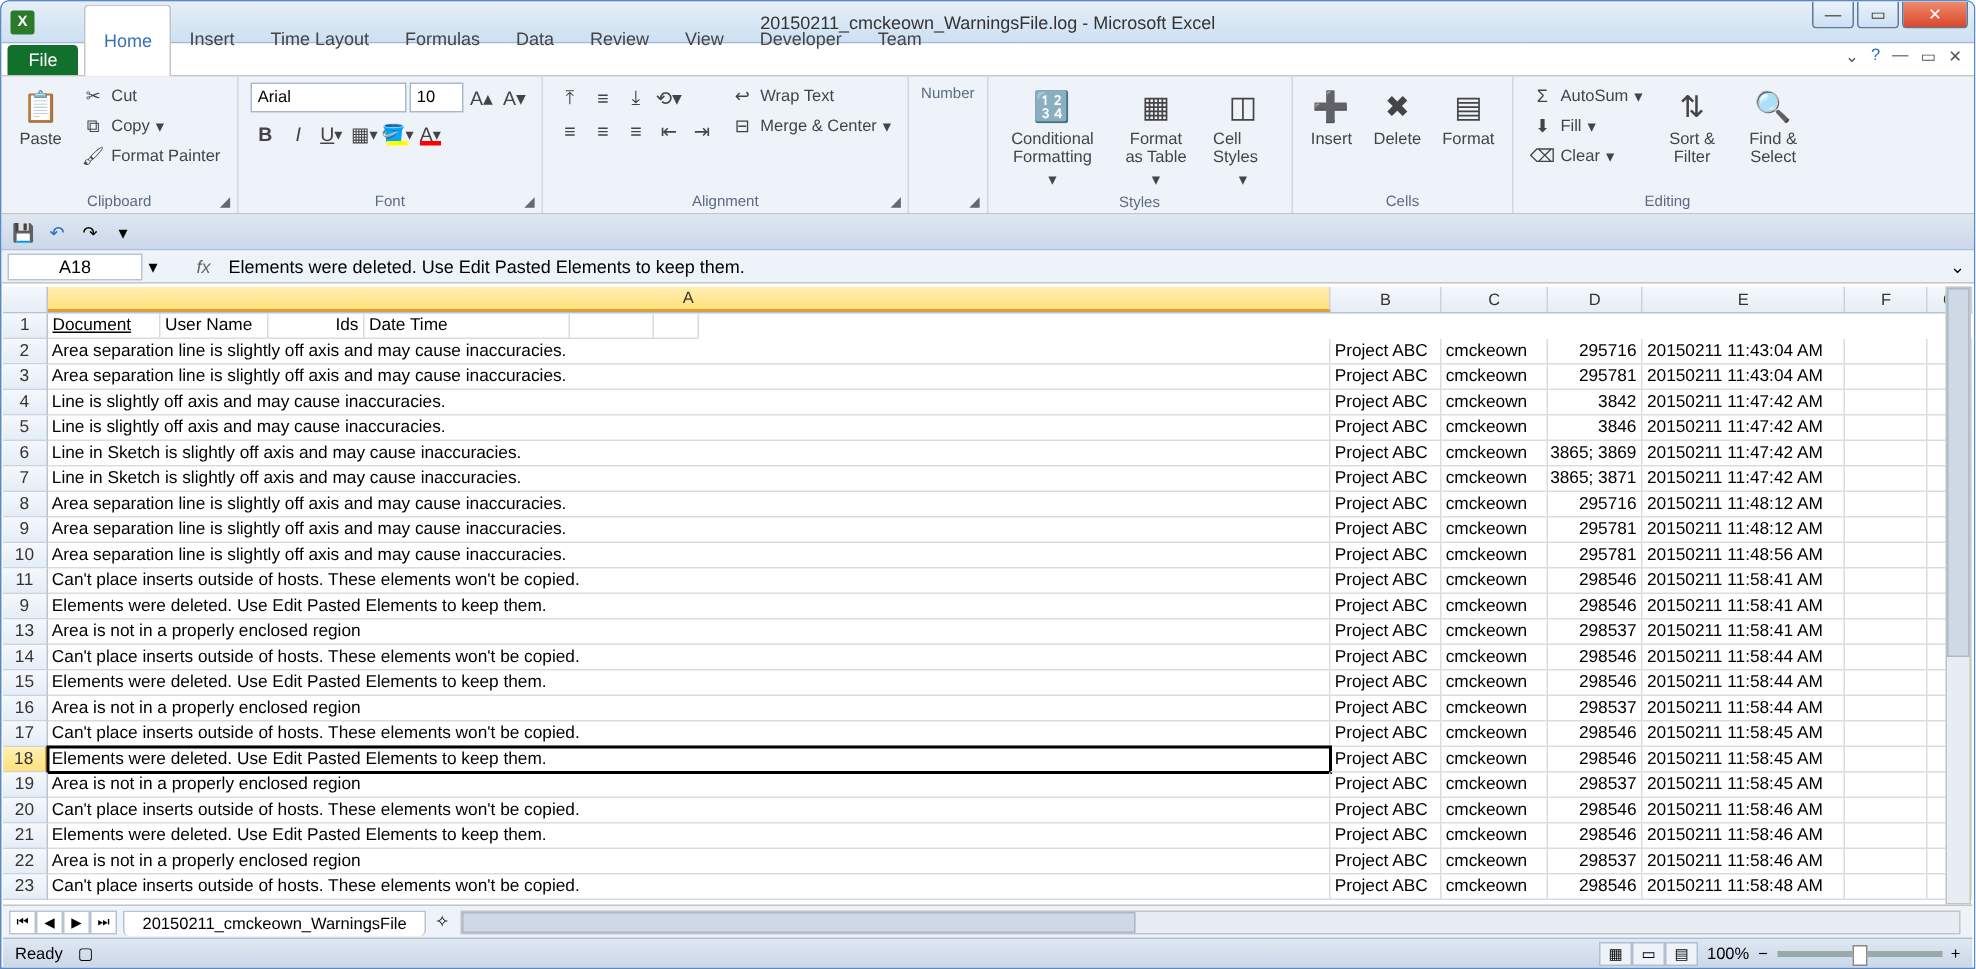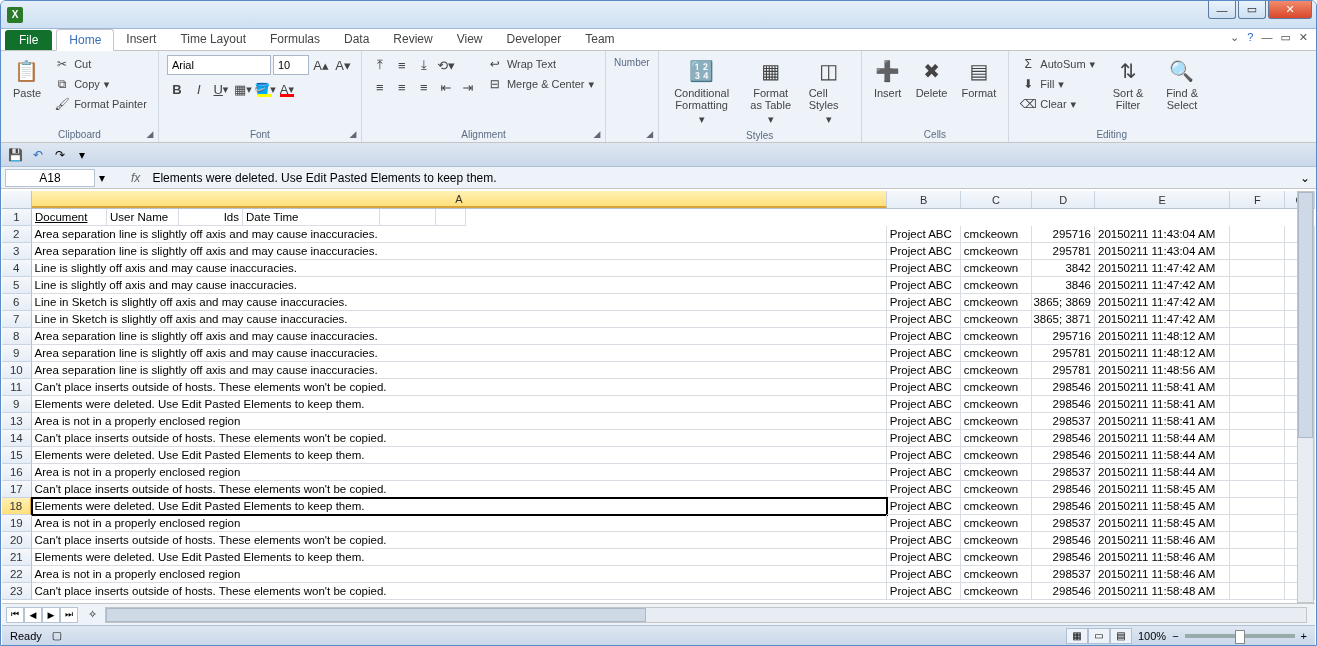--- a/index.html
+++ b/index.html
@@ -10,21 +10,21 @@
 .titlebar { height: 28px; background: linear-gradient(#e6eff8,#cde0f2); display: flex; align-items: center; border-bottom: 1px solid #9db8d8; position: relative; }
 .titlebar .title { position:absolute; left:50%; transform:translateX(-50%); font-size: 12px; color: #333; }
 .win-btns { position:absolute; right:4px; top:0; display: flex; gap:2px; }
 .win-btn { width: 28px; height: 18px; border:1px solid #5a7aa0; border-top:none; background: linear-gradient(#eaf3fb,#cde0f2); font-size:11px; display:flex; align-items:center; justify-content:center; color:#333; border-radius:0 0 3px 3px;}
 .win-btn.close { background: linear-gradient(#f18b6d,#d9472b); color:#fff; width:44px;}
 .tl-icon { width:16px; height:16px; margin-left:6px; background:#2a7a2a; color:#fff; font-size:10px; display:flex; align-items:center; justify-content:center; font-weight:bold; border-radius:2px;}
 
 
 .tabs { height: 22px; background:#fff; display:flex; align-items:flex-end; padding-left:4px; border-bottom:1px solid #c5c5c5; position:relative;}
 .file-tab { background:#11702c; color:#fff; padding:3px 14px; font-size:12px; border-radius:3px 3px 0 0; margin-right:4px;}
-.tab { padding:3px 12px; font-size:12px; color:#444; cursor:pointer;}
+.tab { padding:16px 12px; font-size:12px; color:#444; cursor:pointer;}
 .tab.active { background:#fff; border:1px solid #c5c5c5; border-bottom:1px solid #fff; color:#3b6fb6; border-radius:3px 3px 0 0; margin-bottom:-1px;}
 .help-area { position:absolute; right:8px; top:2px; display:flex; gap:8px; font-size:11px; color:#555;}
 
 
 .ribbon { height: 92px; background:#eef3fa; border-bottom:1px solid #c5c5c5; display:flex; font-size:11px; color:#444;}
 .group { border-right:1px solid #d0d8e2; padding:4px 8px 2px 8px; display:flex; flex-direction:column; justify-content:space-between; position:relative;}
 .group-title { text-align:center; font-size:10px; color:#5a6b82; padding-top:2px;}
 .grp-body { display:flex; gap:6px; align-items:flex-start;}
 .big-btn { display:flex; flex-direction:column; align-items:center; gap:2px; padding:2px 4px; cursor:pointer;}
 .big-btn .ic { width:28px; height:28px; display:flex; align-items:center; justify-content:center; font-size:20px;}
@@ -77,20 +77,21 @@
 
 .vscroll { position:absolute; right:2px; top:190px; bottom:42px; width:17px; background:#e8edf4; border:1px solid #c5c5c5;}
 .vscroll .thumb { position:absolute; left:0; right:0; top:0; height:60%; background:#cfd9e6; border:1px solid #aab8c9;}
 </style>
 </head>
 <body>
 
 <div class="window">
   <div class="titlebar">
     <span class="tl-icon">X</span>
+    <span class="title">20150211_cmckeown_WarningsFile.log - Microsoft Excel</span>
     <div class="win-btns">
       <div class="win-btn">—</div>
       <div class="win-btn">▭</div>
       <div class="win-btn close">✕</div>
     </div>
   </div>
 
   <div class="tabs">
     <div class="file-tab">File</div>
     <div id="tab-container" style="display:flex;">
@@ -542,20 +543,21 @@
       <div class="thumb"></div>
     </div>
 
   <div class="sheet-tabs">
     <div class="nav">
       <span>⏮</span>
       <span>◀</span>
       <span>▶</span>
       <span>⏭</span>
     </div>
+    <div class="sheet-tab">20150211_cmckeown_WarningsFile</div>
     <span style="margin-left:6px">✧</span>
     <div class="hscroll">
         <div class="thumb"></div>
       </div>
   </div>
 
   <div class="status">
     <div style="display:flex; gap:10px; align-items:center">
       <span>Ready</span>
       <span>▢</span>

